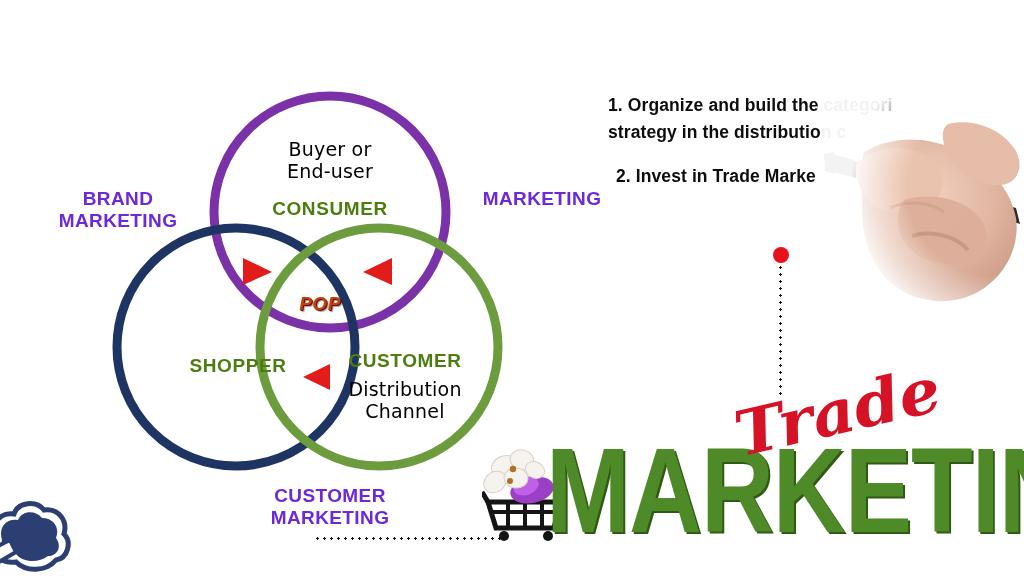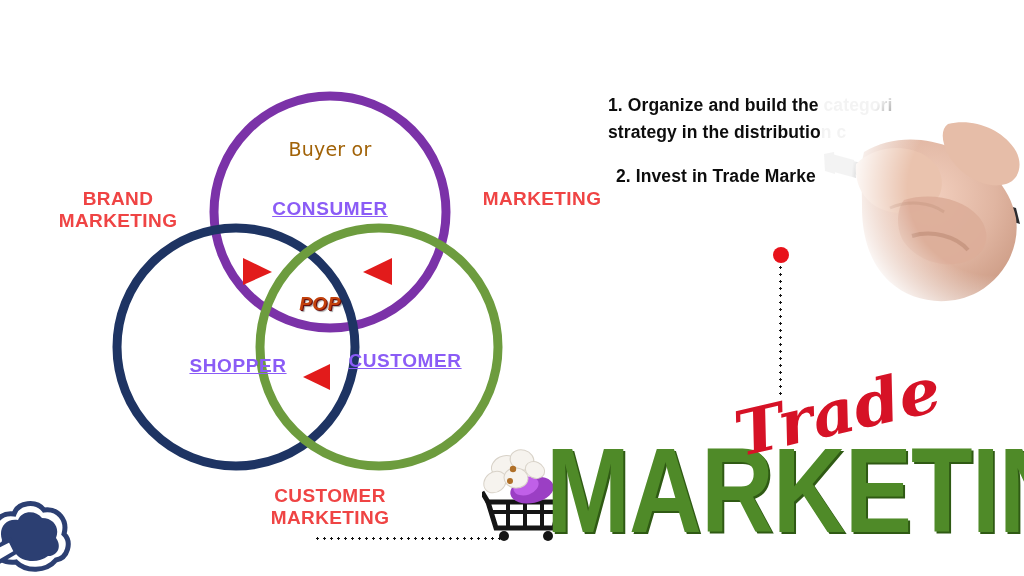--- a/index.html
+++ b/index.html
@@ -26,34 +26,33 @@
   #venn-svg { position: absolute; left: 0; top: 0; }
 
   .venn-label {
     position: absolute;
     text-align: center;
     line-height: 1.16;
     white-space: nowrap;
     pointer-events: none;
   }
   .lbl-purple {
-    color: #ef4444;
+    color: #6d28d9;
     font-weight: bold;
     font-size: 19px;
     letter-spacing: 0.4px;
   }
   .lbl-black-bold {
-    color: #8b5cf6;
+    color: #4d7c0f;
     font-weight: bold;
     font-size: 19px;
     letter-spacing: 0.6px;
-    text-decoration: underline;
   }
   .lbl-hand {
-    color: #a16207;
+    color: #000000;
     font-family: "DejaVu Sans", sans-serif;
     font-weight: normal;
     font-size: 19px;
     letter-spacing: 0.2px;
   }
 
   #label-brand-marketing { left: 48px;  top: 188px; width: 140px; }
   #label-shopper-marketing { left: 458px; top: 188px; width: 168px; }
   #label-consumer-title { left: 238px; top: 198px; width: 184px; }
   #label-buyer-enduser { left: 238px; top: 138px; width: 184px; }
@@ -210,28 +209,33 @@
       <div>BRAND</div>
       <div>MARKETING</div>
     </div>
 
     <div class="venn-label lbl-purple" id="label-shopper-marketing">
       <div>MARKETING</div>
     </div>
 
     <div class="venn-label lbl-hand" id="label-buyer-enduser">
       <div>Buyer or</div>
+      <div>End-user</div>
     </div>
 
     <div class="venn-label lbl-black-bold" id="label-consumer-title">CONSUMER</div>
 
     <div class="venn-label lbl-black-bold" id="label-company">SHOPPER</div>
 
     <div class="venn-label lbl-black-bold" id="label-customer-title">CUSTOMER</div>
 
+    <div class="venn-label lbl-hand" id="label-customer-sub">
+      <div>Distribution</div>
+      <div>Channel</div>
+    </div>
 
     <div class="venn-label" id="label-pop">
       <span>POP</span>
     </div>
 
     <div class="venn-label lbl-purple" id="label-customer-marketing">
       <div>CUSTOMER</div>
       <div>MARKETING</div>
     </div>
 

